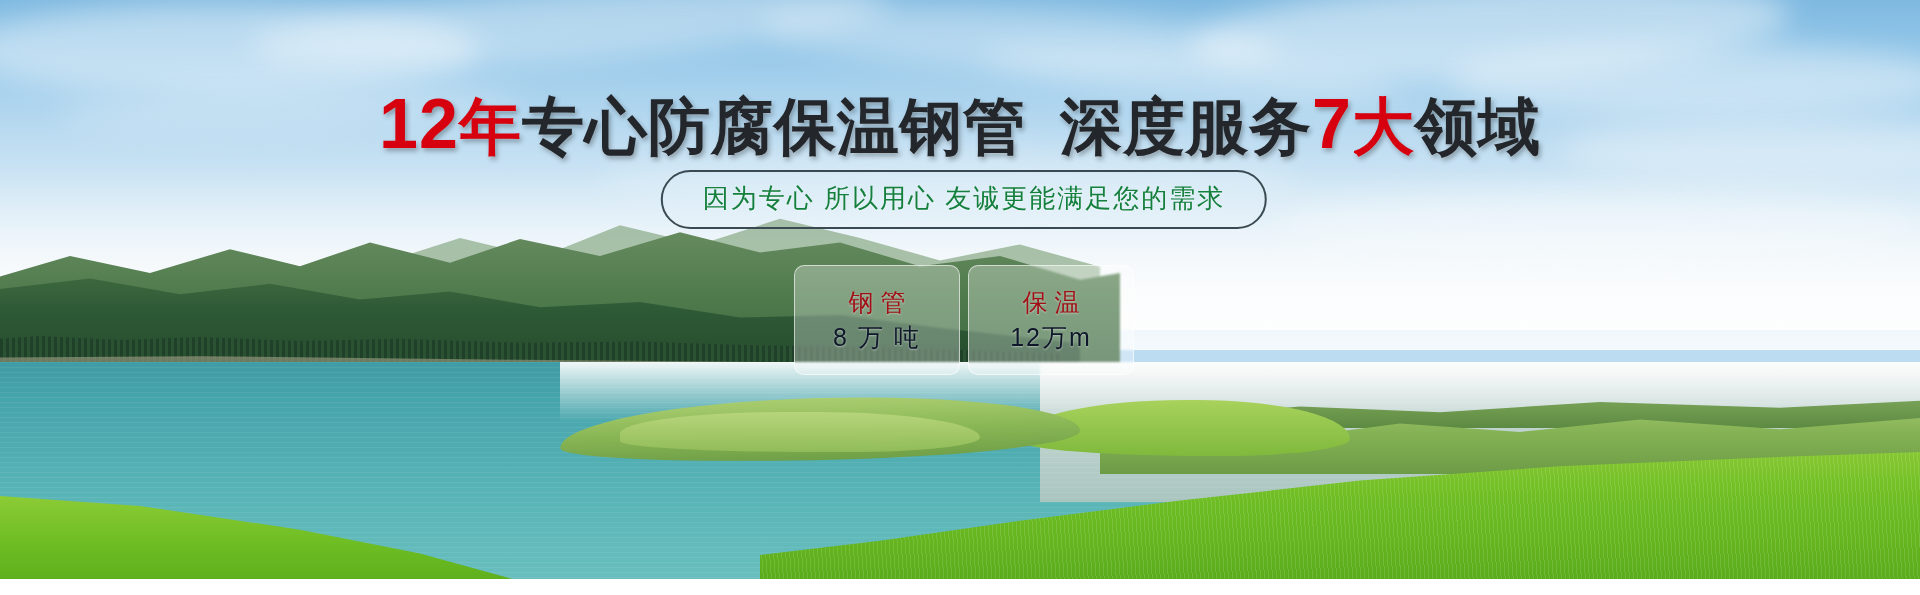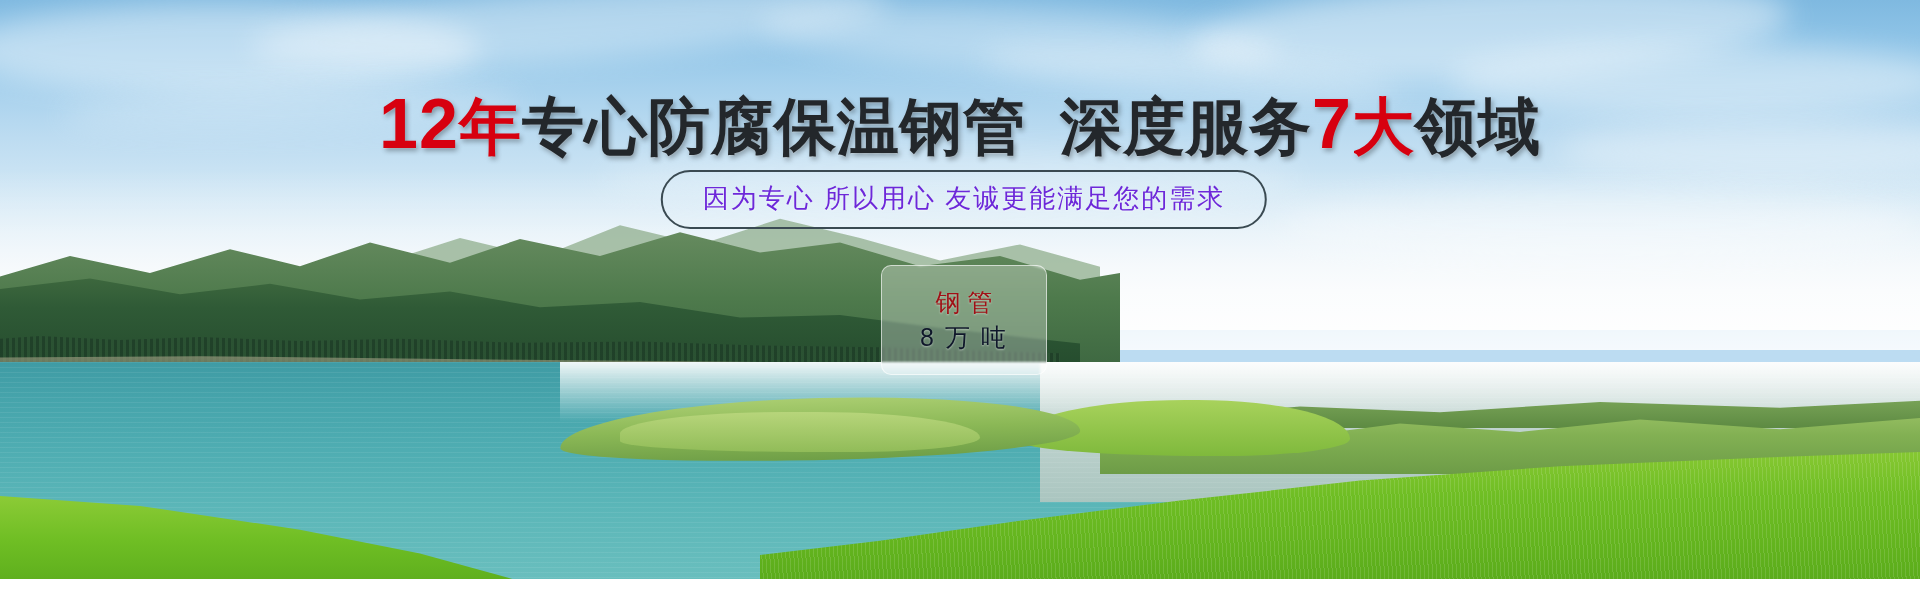--- a/index.html
+++ b/index.html
@@ -157,21 +157,21 @@
   .headline .hl-red{color:#d7000f;}
   .headline .hl-num{font-size:70px;}
   .headline .hl-gap{display:inline-block;width:34px;}
 
   
   .pill{
     position:absolute;left:50%;top:170px;transform:translateX(-50%);
     box-sizing:border-box;
     padding:9px 40px 11px;
     border:2px solid #3a4a52;border-radius:30px;
-    font-size:26px;letter-spacing:2px;color:#6d28d9;
+    font-size:26px;letter-spacing:2px;color:#15803d;
     white-space:nowrap;
     text-shadow:0 1px 2px rgba(255,255,255,.5);
   }
 
   
   .cards{
     position:absolute;left:50%;top:265px;transform:translateX(-50%);
     display:flex;gap:8px;
   }
   .card{
@@ -241,16 +241,20 @@
   <div class="pill">因为专心 所以用心  友诚更能满足您的需求</div>
 
   <div class="cards">
 
     <div class="card">
       <div class="card-title">钢管</div>
       <div class="card-value">8 万 吨</div>
     </div>
 
 
+    <div class="card">
+      <div class="card-title">保温</div>
+      <div class="card-value">12万m</div>
+    </div>
 
   </div>
 
 </div>
 
 </body></html>

